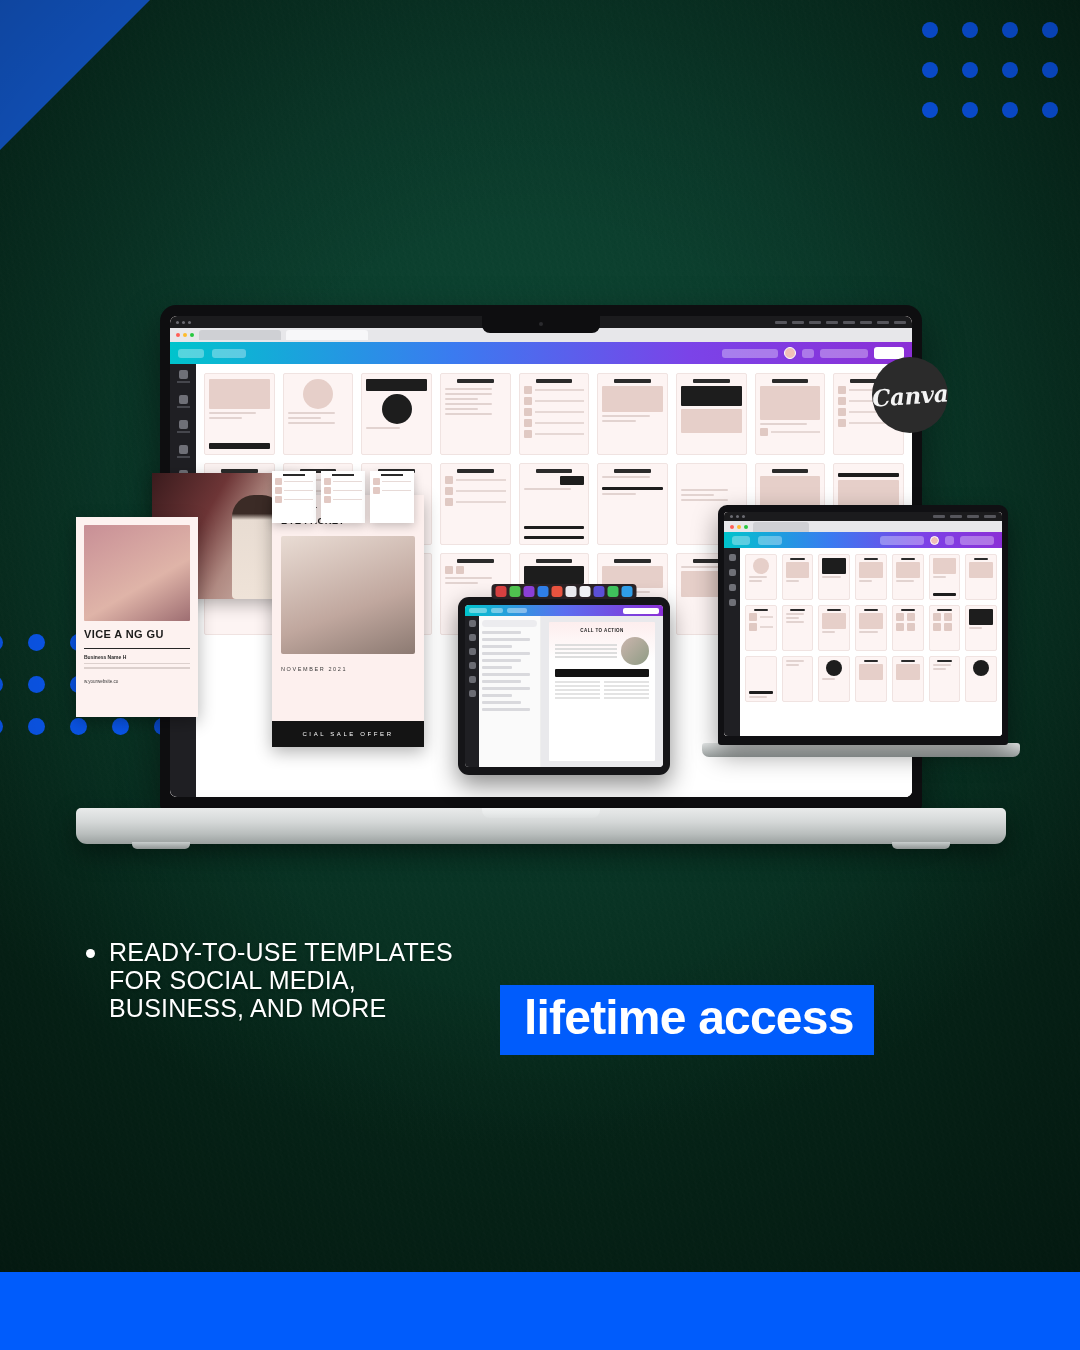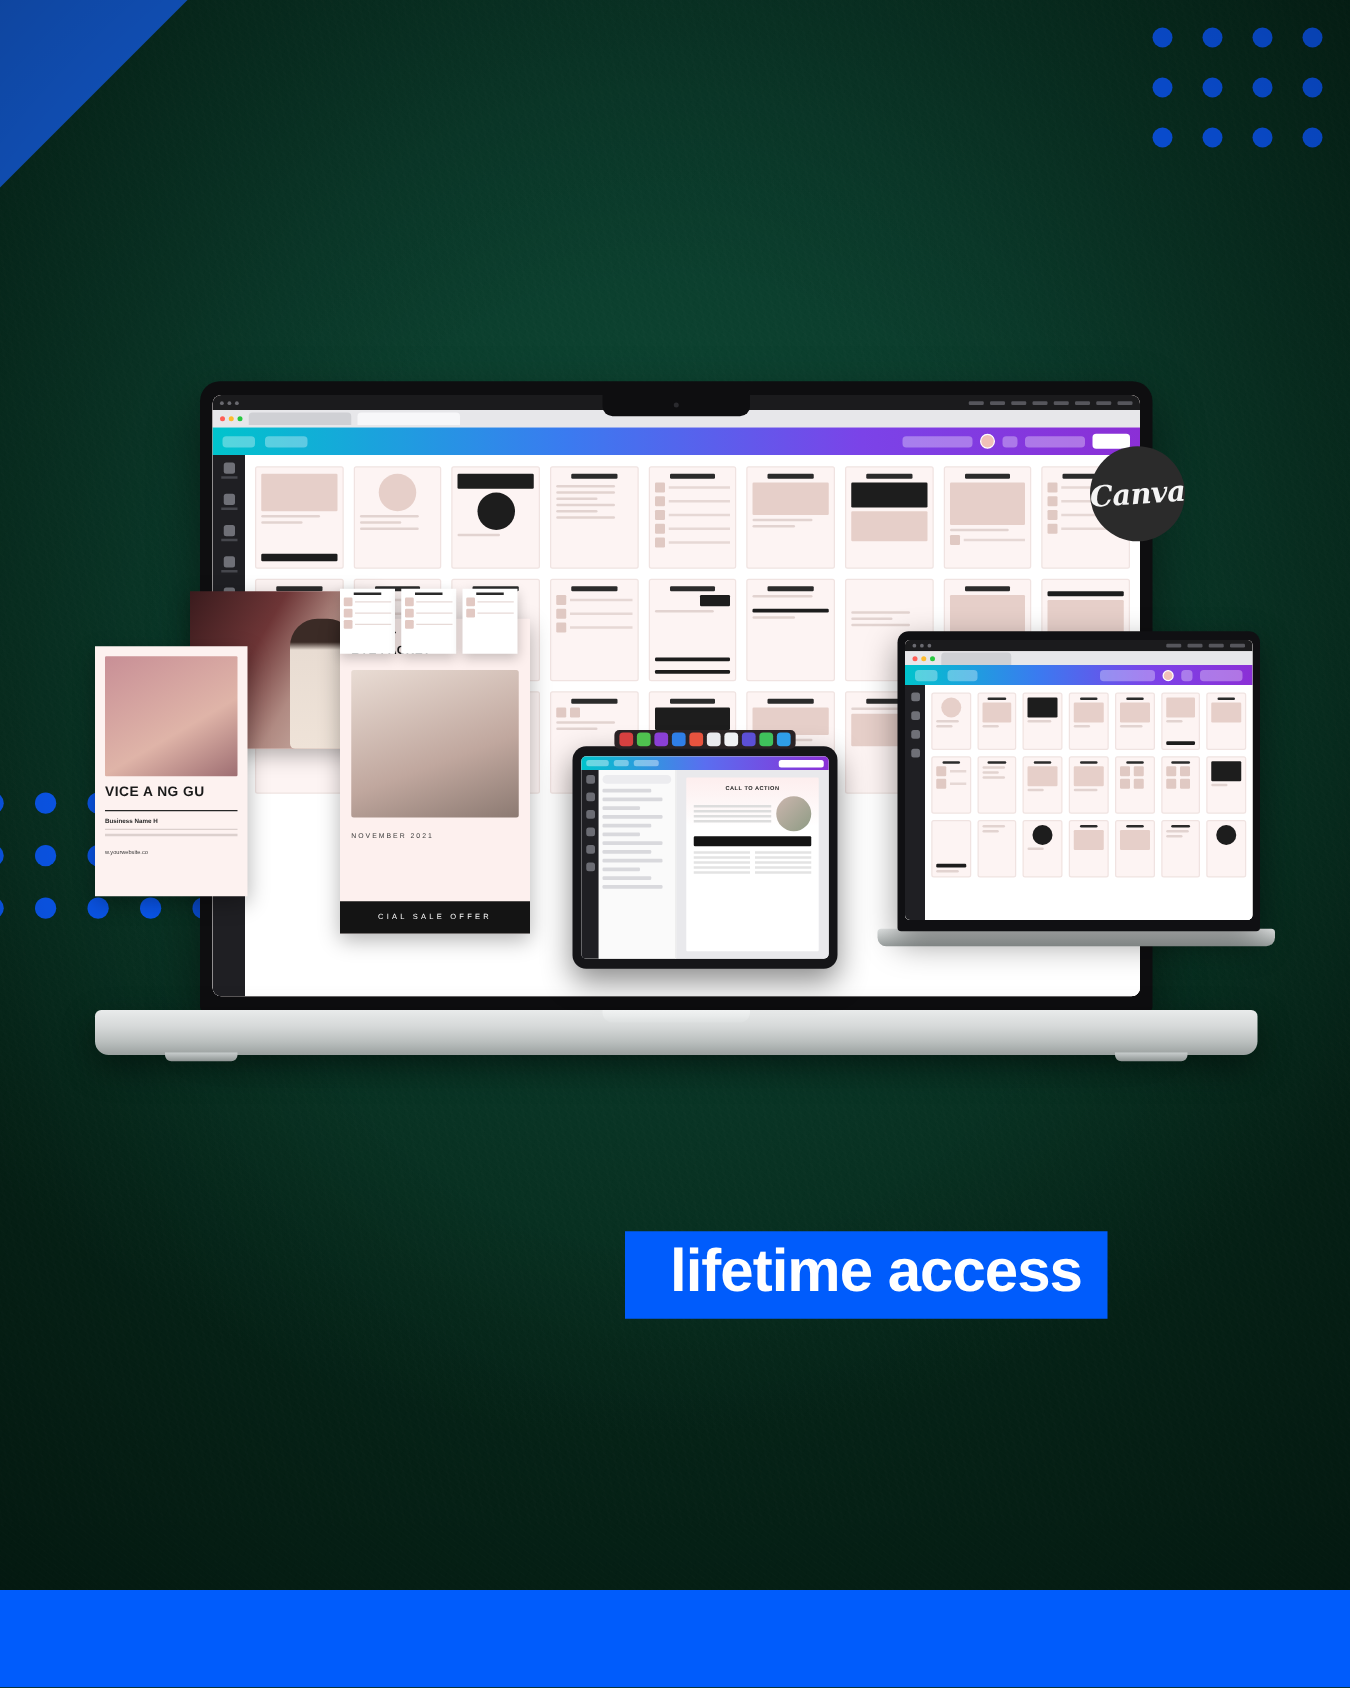--- a/index.html
+++ b/index.html
@@ -356,21 +356,21 @@
     letter-spacing:.2px;
     text-shadow:0 1px 3px rgba(0,0,0,.3);
   }
 
   #promo { position:absolute; left:500px; top:985px; width:500px; z-index:6; }
   #lifetime-badge {
     display:inline-block;
     background:#005cfc;
     color:#ffffff;
     font-size:48px; font-weight:bold;
-    padding:9px 20px 13px 36px;
+    padding:9px 20px 13px 24px;
     letter-spacing:-.8px;
     line-height:1;
   }
   #promo-sub {
     margin-top:30px;
     color:#ffffff;
     font-size:38px; line-height:1.12;
     letter-spacing:-.3px;
     text-shadow:0 1px 3px rgba(0,0,0,.3);
   }
@@ -1044,20 +1044,24 @@
     </div>
 
     <div id="laptop-base">
       <div id="base-notch"></div>
       <div class="base-foot" id="foot-left"></div>
       <div class="base-foot" id="foot-right"></div>
     </div>
   </div>
 
   <div id="features">
+    <div class="feat">
+      <span class="bullet"></span>
+      <span class="ftext">READY-TO-USE TEMPLATES FOR SOCIAL MEDIA, BUSINESS, AND MORE</span>
+    </div>
   </div>
 
   <div id="promo">
     <div id="lifetime-badge">lifetime access</div>
   </div>
 
   <div id="vignette"></div>
   <div id="bottom-bar"></div>
 </div>
 

